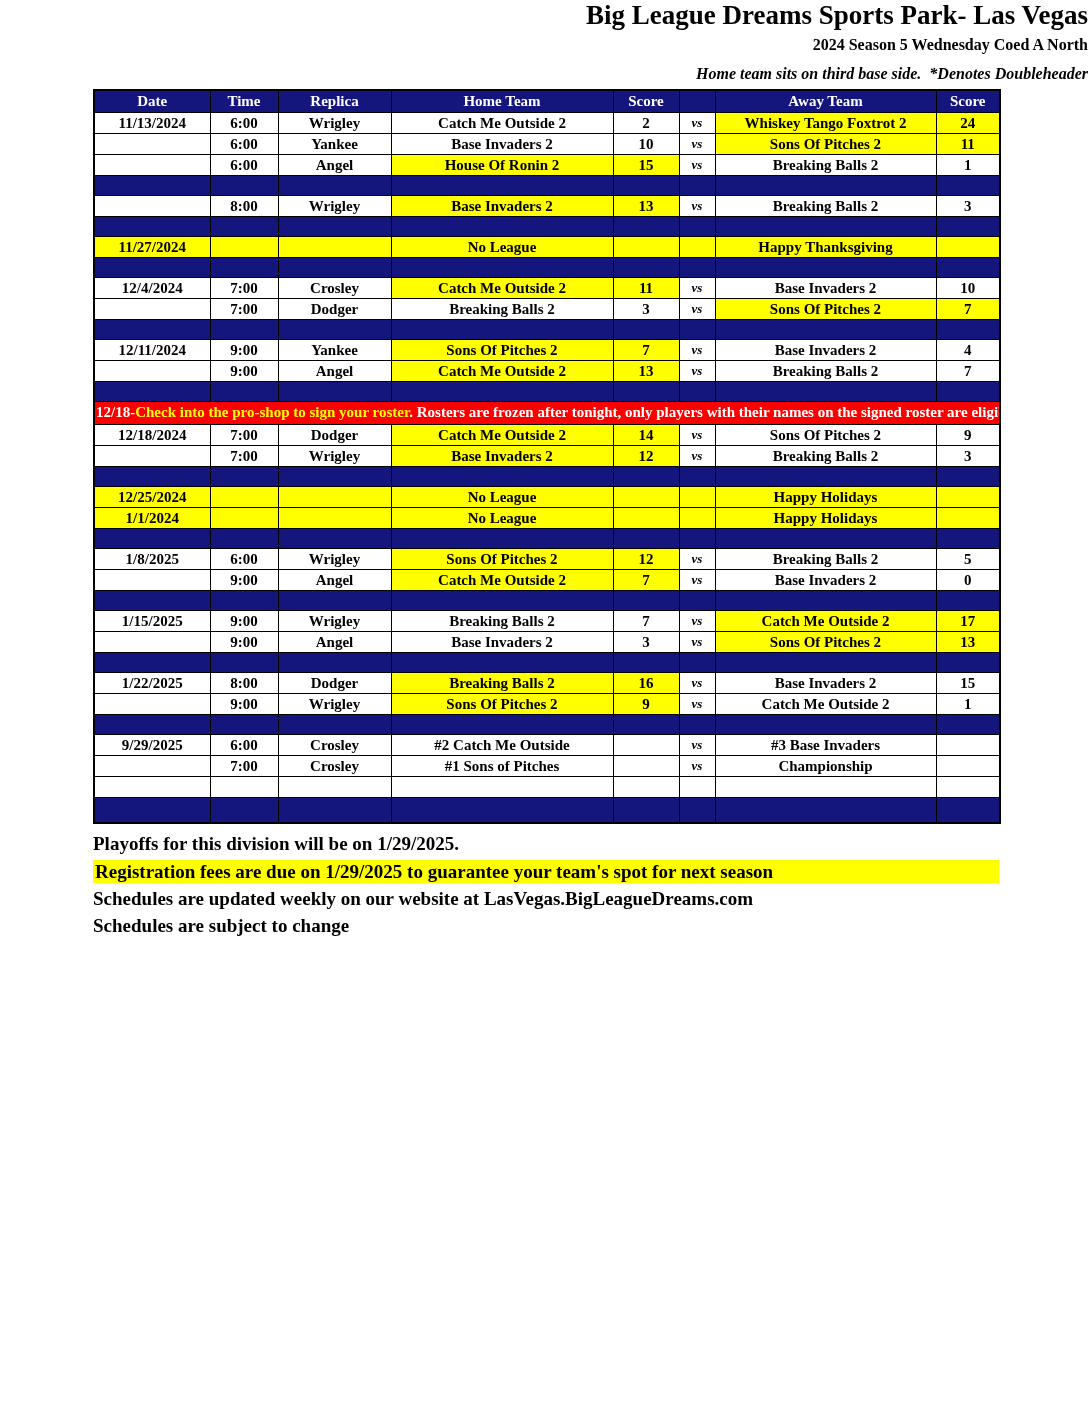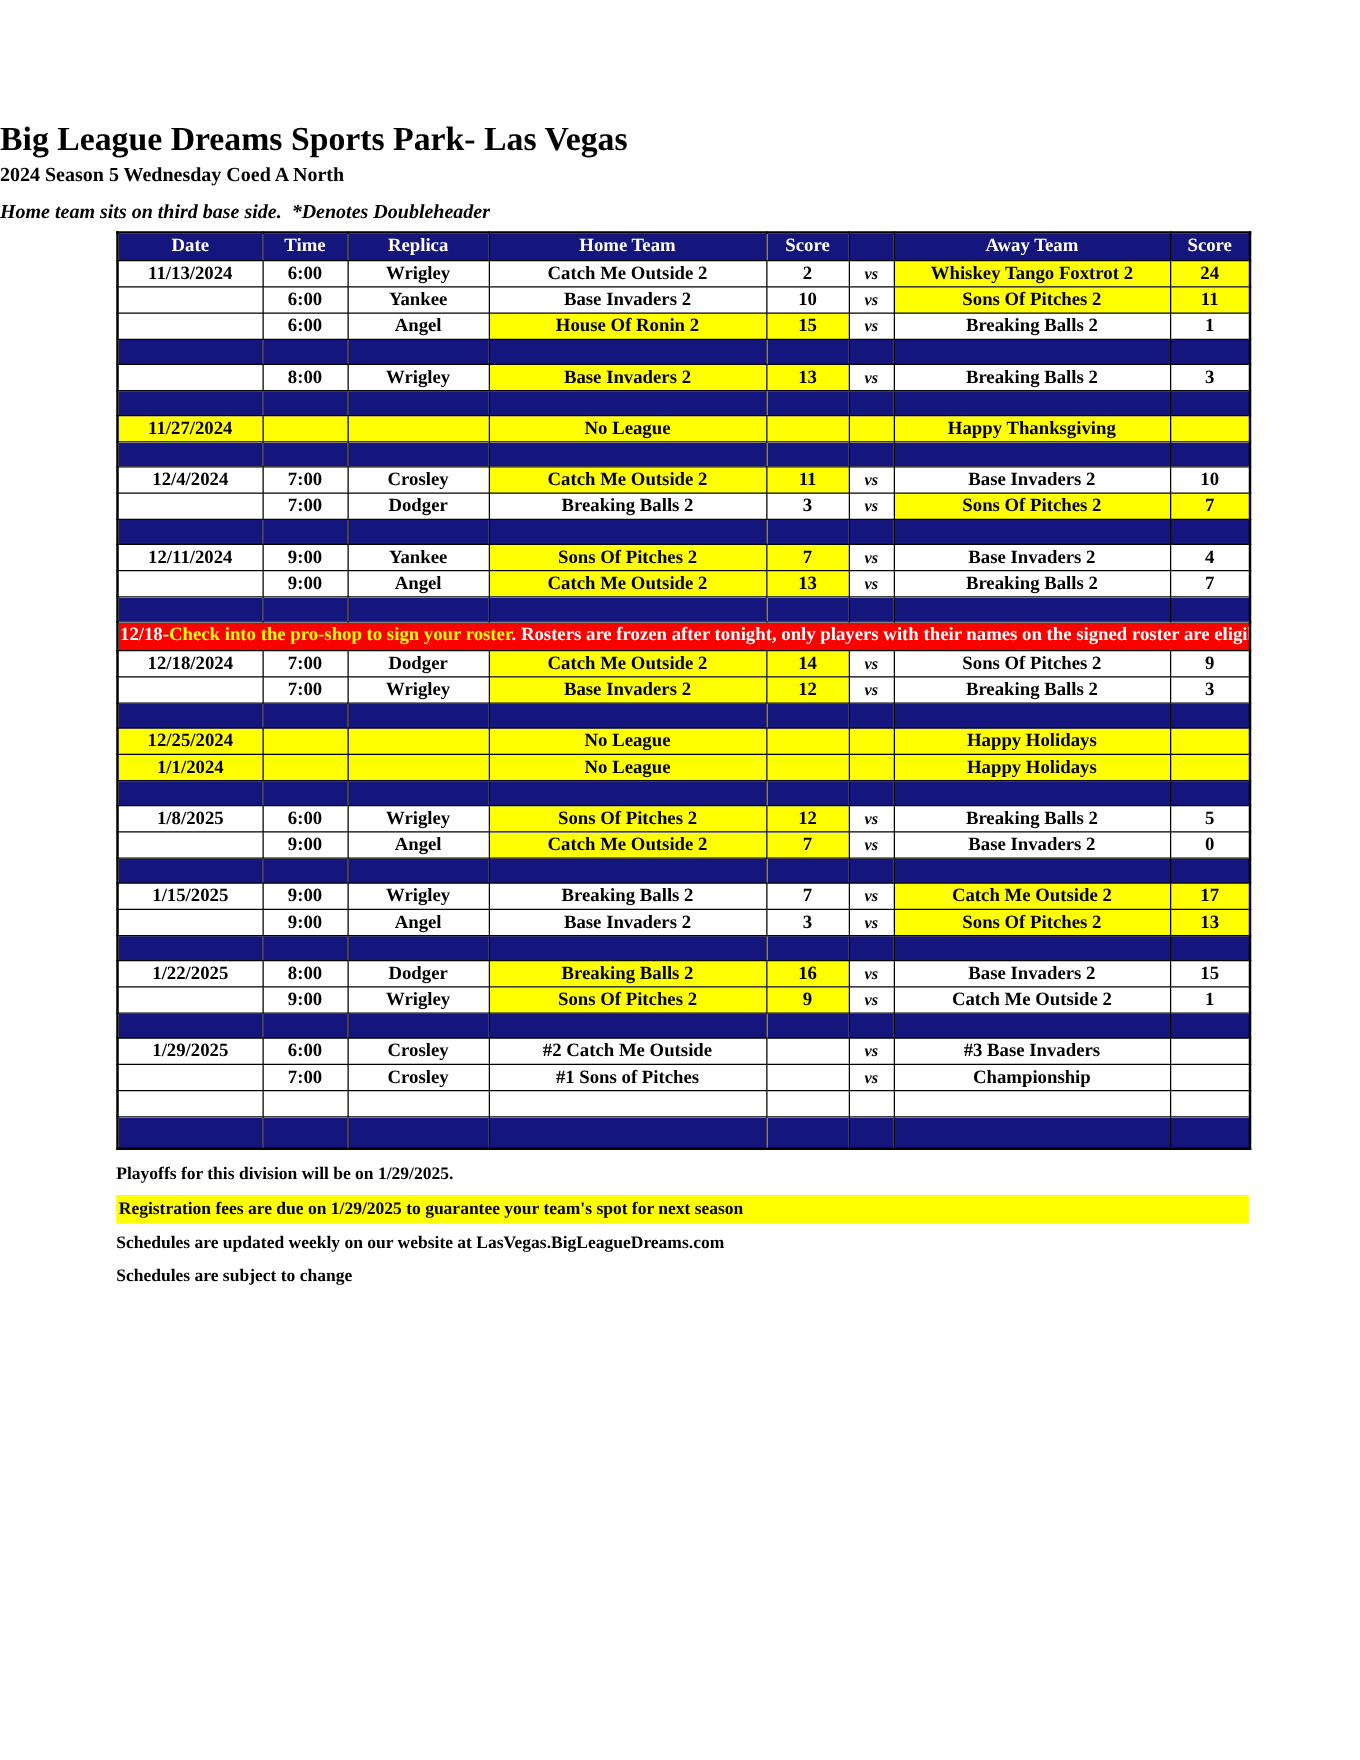--- a/index.html
+++ b/index.html
@@ -8,21 +8,21 @@
     background: #ffffff;
     font-family: "Liberation Serif", "DejaVu Serif", serif;
   }
   .page {
     position: relative;
     width: 1088px;
     height: 1408px;
     background: #ffffff;
     overflow: hidden;
   }
-  .doc-header { padding-top: 96px; text-align: left; }
+  .doc-header { text-align: right; }
   .doc-title {
     font-size: 27px;
     font-weight: bold;
     color: #000000;
     margin: 0;
     line-height: 1.15;
   }
   .doc-subtitle {
     font-size: 16px;
     font-weight: bold;
@@ -72,21 +72,21 @@
     color: #ffffff;
     height: 44px;
     white-space: normal;
     line-height: 1.45;
     font-size: 15px;
     padding: 0 6px;
   }
   td.banner .y { color: var(--yellow); }
   .footer { margin: 9px 0 0 93px; width: 906px; font-weight: bold; color: #000000; }
   .footer-line {
-    font-size: 14px;
+    font-size: 19px;
     line-height: 22px;
     margin-bottom: 5px;
     white-space: nowrap;
   }
   .footer-line.hl-bar {
     background: var(--yellow);
     width: 904px;
     padding: 1px 0 0 2px;
   }
 </style>
@@ -413,21 +413,21 @@
             <td></td>
             <td></td>
             <td></td>
             <td></td>
             <td></td>
             <td></td>
             <td></td>
             <td></td>
           </tr>
           <tr>
-            <td>1/29/2025</td>
+            <td>9/29/2025</td>
             <td>6:00</td>
             <td>Crosley</td>
             <td>#2 Catch Me Outside</td>
             <td></td>
             <td class="vs">vs</td>
             <td>#3 Base Invaders</td>
             <td></td>
           </tr>
           <tr>
             <td></td>

